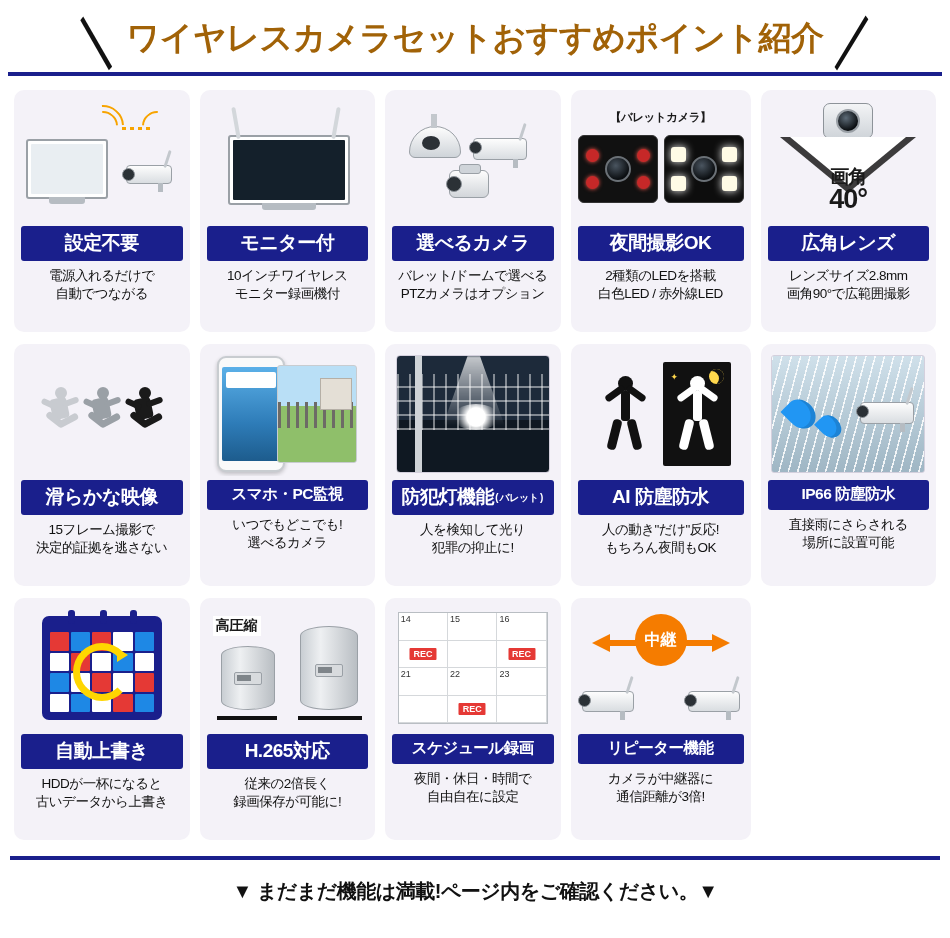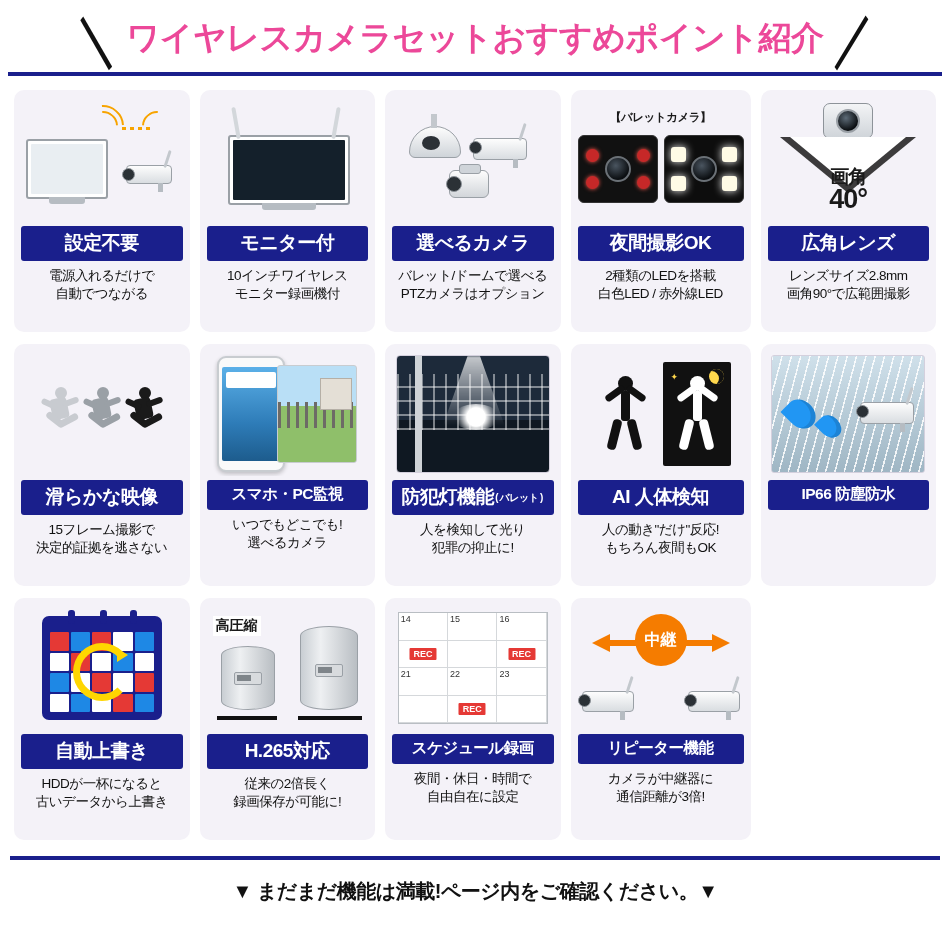--- a/index.html
+++ b/index.html
@@ -37,21 +37,21 @@
     color: #111;
     line-height: 1;
     transform: scaleY(1.5);
     display: inline-block;
   }
   .header .slash.left { transform: scaleY(1.5) rotate(0deg); }
   .header-title {
     font-size: 33px;
     font-weight: bold;
     letter-spacing: -0.5px;
-    color: #ec4899;
+    color: #a16207;
     white-space: nowrap;
   }
   .header-rule {
     height: 4px;
     background: #1a1f8c;
     margin: 2px 8px 0 8px;
   }
 
   
   .grid {
@@ -1002,40 +1002,44 @@
               <div class="h" style="background:#fff;"></div>
               <div class="b" style="background:#fff;"></div>
               <div class="a1" style="background:#fff;"></div>
               <div class="a2" style="background:#fff;"></div>
               <div class="l1" style="background:#fff;"></div>
               <div class="l2" style="background:#fff;"></div>
             </div>
           </div>
         </div>
       </div>
-      <div class="card-title">AI 人体検知</div>
+      <div class="card-title">AI 防塵防水</div>
       <div class="card-desc">
         <div>人の動き"だけ"反応!</div>
         <div>もちろん夜間もOK</div>
       </div>
     </div>
 
     <div class="card">
       <div class="card-figure">
         <div class="rain">
           <div class="drop" style="left:16px;top:42px;"></div>
           <div class="drop" style="left:48px;top:58px;width:20px;height:25px;"></div>
           <div class="cam-body" style="position:absolute;right:10px;top:46px;width:52px;height:20px;">
             <div class="cam-lens" style="top:2px;"></div>
             <div class="cam-mount"></div>
             <div class="cam-ant"></div>
           </div>
         </div>
       </div>
       <div class="card-title small">IP66 防塵防水</div>
+      <div class="card-desc">
+        <div>直接雨にさらされる</div>
+        <div>場所に設置可能</div>
+      </div>
     </div>
 
     <div class="card">
       <div class="card-figure">
         <div class="cal">
           <div class="ring" style="left:26px;"></div>
           <div class="ring" style="left:58px;"></div>
           <div class="ring" style="left:88px;"></div>
           <div class="cal-grid">
             <div class="cal-cell r"></div>

